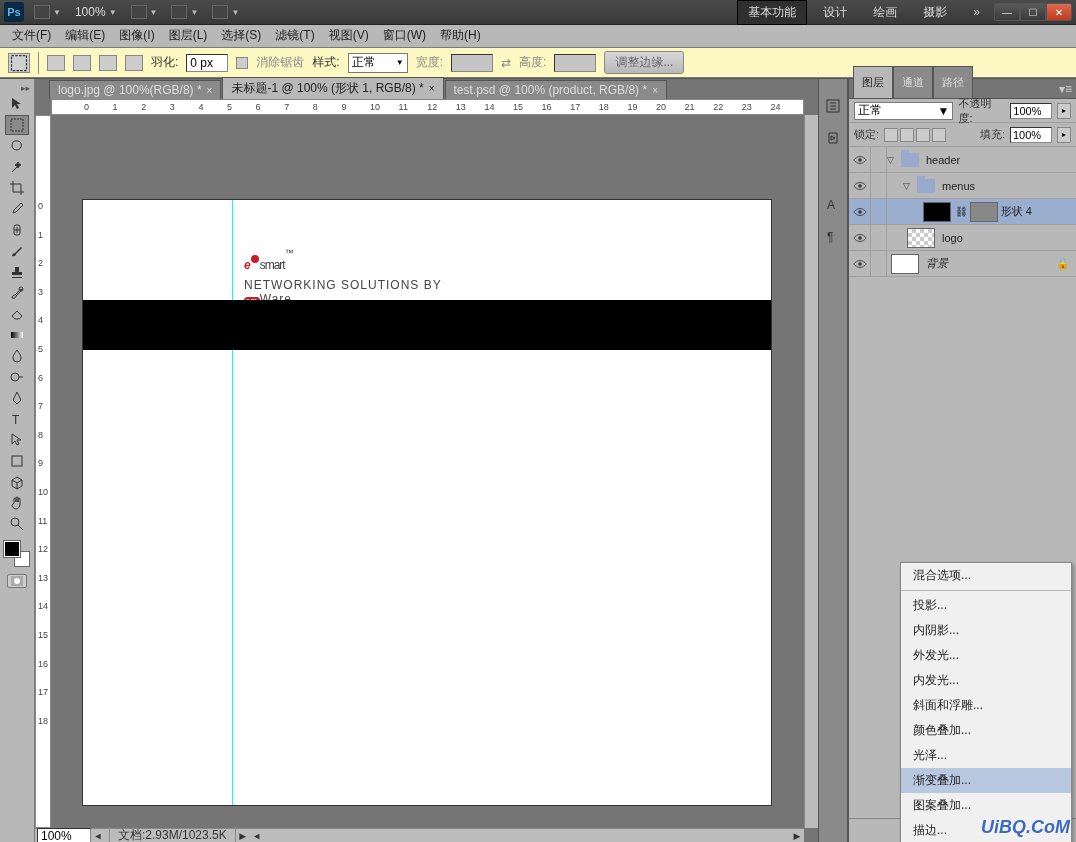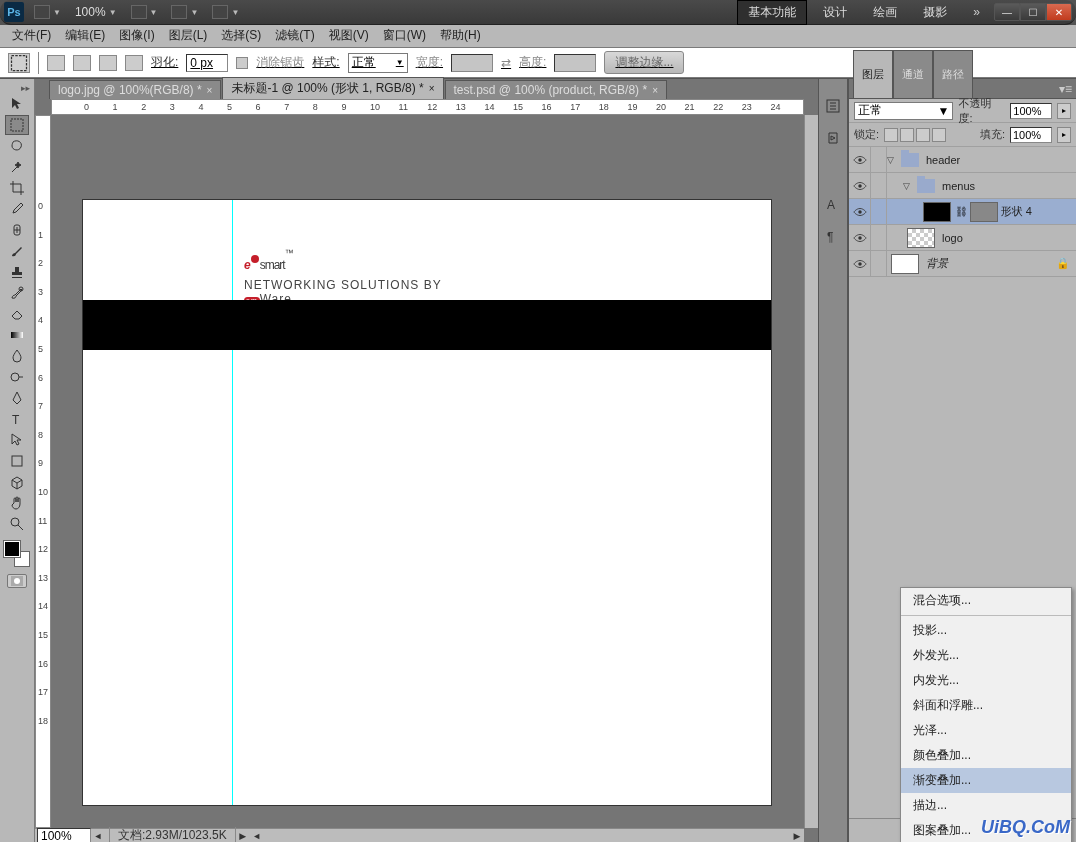--- a/index.html
+++ b/index.html
@@ -1,39 +1,39 @@
 <!DOCTYPE html>
 <html><head>
 <meta charset="utf-8">
 <style>
 * { margin: 0; padding: 0; box-sizing: border-box; font-family: "Microsoft YaHei", SimSun, sans-serif; font-size: 12px; user-select: none; }
 body { width: 1076px; height: 842px; background: #535353; overflow: hidden; position: relative; }
 
 
-.titlebar { height: 25px; background: linear-gradient(#4a4a4a,#393939); display: flex; align-items: center; padding: 0 4px; gap: 6px; border-bottom: 1px solid #222; border-radius: 11px; }
+.titlebar { height: 25px; background: linear-gradient(#4a4a4a,#393939); display: flex; align-items: center; padding: 0 4px; gap: 6px; border-bottom: 1px solid #222; }
 .ps-logo { width: 20px; height: 20px; background: #0a2a44; color: #5cb6e8; display: flex; align-items: center; justify-content: center; font-weight: bold; border-radius: 2px; font-size: 11px; }
 .tb-item { display: flex; align-items: center; gap: 3px; color: #ddd; padding: 2px 4px; }
 .tb-item .caret { font-size: 8px; color: #bbb; }
 .zoom-val { color: #ddd; }
 .tb-icon { width: 16px; height: 14px; border: 1px solid #666; background: #444; }
 .spacer { flex: 1; }
 .workspace-btn { padding: 3px 10px; color: #ddd; }
 .workspace-btn.active { border: 1px solid #000; background: #2f2f2f; }
 .win-btns { display: flex; margin-left: 8px; }
 .win-btn { width: 26px; height: 18px; border: 1px solid #555; background: linear-gradient(#5a5a5a,#3a3a3a); color: #ddd; display: flex; align-items: center; justify-content: center; font-size: 10px; }
 .win-btn.mini { border-radius: 2px 0 0 2px;}
 .win-btn.close { background: linear-gradient(#d96a50,#c13b1e); border-radius: 0 2px 2px 0; color: #fff; }
 .chev-double { margin-left: 10px; color: #ccc; cursor: pointer; }
 
 
 .menubar { height: 23px; background: #b8b8b8; display: flex; align-items: flex-start; padding: 0 6px; gap: 2px; border-bottom: 1px solid #7a7a7a; }
 .menubar .mi { padding: 2px 6px; color: #222; }
 
 
-.optbar { height: 30px; background: #ffffff; display: flex; align-items: center; padding: 0 8px; gap: 8px; border-bottom: 1px solid #7a7a7a; text-decoration: underline; }
+.optbar { height: 30px; background: #fef9c3; display: flex; align-items: center; padding: 0 8px; gap: 8px; border-bottom: 1px solid #7a7a7a; }
 .tool-icon-small { width: 22px; height: 20px; border: 1px solid #888; background: #d0d0d0; display:flex;align-items:center;justify-content:center; }
 .vert-sep { width: 1px; height: 22px; background: #888; }
 .sel-icon { width: 18px; height: 16px; border: 1px solid #888; background: #ccc; }
 .lbl { color: #333; }
 .lbl.dis { color: #888; }
 .num-input { width: 42px; height: 18px; background: #fff; border: 1px inset #888; padding: 0 3px; display: flex; align-items: center; }
 .num-input.dis { background: #c5c5c5; color: #888; }
 .check { width: 12px; height: 12px; border: 1px solid #888; background: #ccc; }
 .dropdown { width: 60px; height: 20px; background: #fff; border: 1px solid #7a7a7a; display: flex; align-items: center; justify-content: space-between; padding: 0 3px; }
 .dropdown .dar { font-size: 8px; }
@@ -80,21 +80,21 @@
 .sb-info { padding: 0 8px; color: #333; border-left: 1px solid #888; border-right: 1px solid #888; margin-left: 4px;}
 .sb-arrow { width: 14px; height: 12px; display:flex;align-items:center;justify-content:center; font-size:9px; color:#333;}
 .sb-track { flex:1; background: #bcbcbc; }
 
 
 .rightcol { width: 258px; background: #757575; display: flex; }
 .mini-dock { width: 30px; background: #8a8a8a; border-left: 1px solid #555; border-right: 1px solid #555; display:flex;flex-direction:column;align-items:center;padding-top:18px;gap:14px;}
 .mini-dock .di { width:20px;height:18px;color:#333;display:flex;align-items:center;justify-content:center; }
 .panels { flex: 1; background: #8a8a8a; display:flex;flex-direction:column; border-left:1px solid #555;}
 .panel-tabs { height: 20px; background: #757575; display:flex;align-items:flex-end; padding-left:4px; border-bottom:1px solid #555;}
-.ptab { padding: 16px 8px; background:#8a8a8a; color:#ddd; font-size:11px; border:1px solid #555;border-bottom:none;margin-top:40px;}
+.ptab { padding: 8px 8px; background:#8a8a8a; color:#ddd; font-size:11px; border:1px solid #555;border-bottom:none;margin-top:40px;}
 .ptab.active { background:#b8b8b8;color:#222;}
 .ptab-menu { margin-left:auto; padding:2px 4px;color:#ccc;}
 .panel-body { background:#b8b8b8; flex:1; display:flex;flex-direction:column;}
 .prow { height: 24px; display:flex;align-items:center;padding:0 5px;gap:5px;border-bottom:1px solid #a0a0a0;}
 .prow .pdrop { width:100px;height:18px;background:#fff;border:1px solid #7a7a7a;display:flex;align-items:center;justify-content:space-between;padding:0 3px;}
 .prow .plbl { color:#333; font-size:11px;}
 .prow .pval { width:42px;height:16px;background:#fff;border:1px inset #888;padding:0 2px;display:flex;align-items:center;font-size:11px;}
 .prow .parrow { width:14px;height:16px;border:1px solid #888;background:#ccc;display:flex;align-items:center;justify-content:center;font-size:8px;}
 .lock-icons { display:flex;gap:2px;}
 .lock-icons .li { width:14px;height:14px;border:1px solid #888;background:#ccc;}
@@ -564,23 +564,24 @@
         </div>
       </div>
     </div>
   </div>
 </div>
 
 <div class="ctx-menu" id="ctx-menu">
     <div class="ctx-item">混合选项...</div>
     <div class="ctx-sep"></div>
     <div class="ctx-item">投影...</div>
+    <div class="ctx-item">内阴影...</div>
     <div class="ctx-item">外发光...</div>
     <div class="ctx-item">内发光...</div>
     <div class="ctx-item">斜面和浮雕...</div>
+    <div class="ctx-item">颜色叠加...</div>
     <div class="ctx-item">光泽...</div>
-    <div class="ctx-item">颜色叠加...</div>
     <div class="ctx-item hl">渐变叠加...</div>
+    <div class="ctx-item">图案叠加...</div>
     <div class="ctx-item">描边...</div>
-    <div class="ctx-item">图案叠加...</div>
   </div>
 
 <div class="wm">UiBQ.CoM</div>
 
 </body></html>

